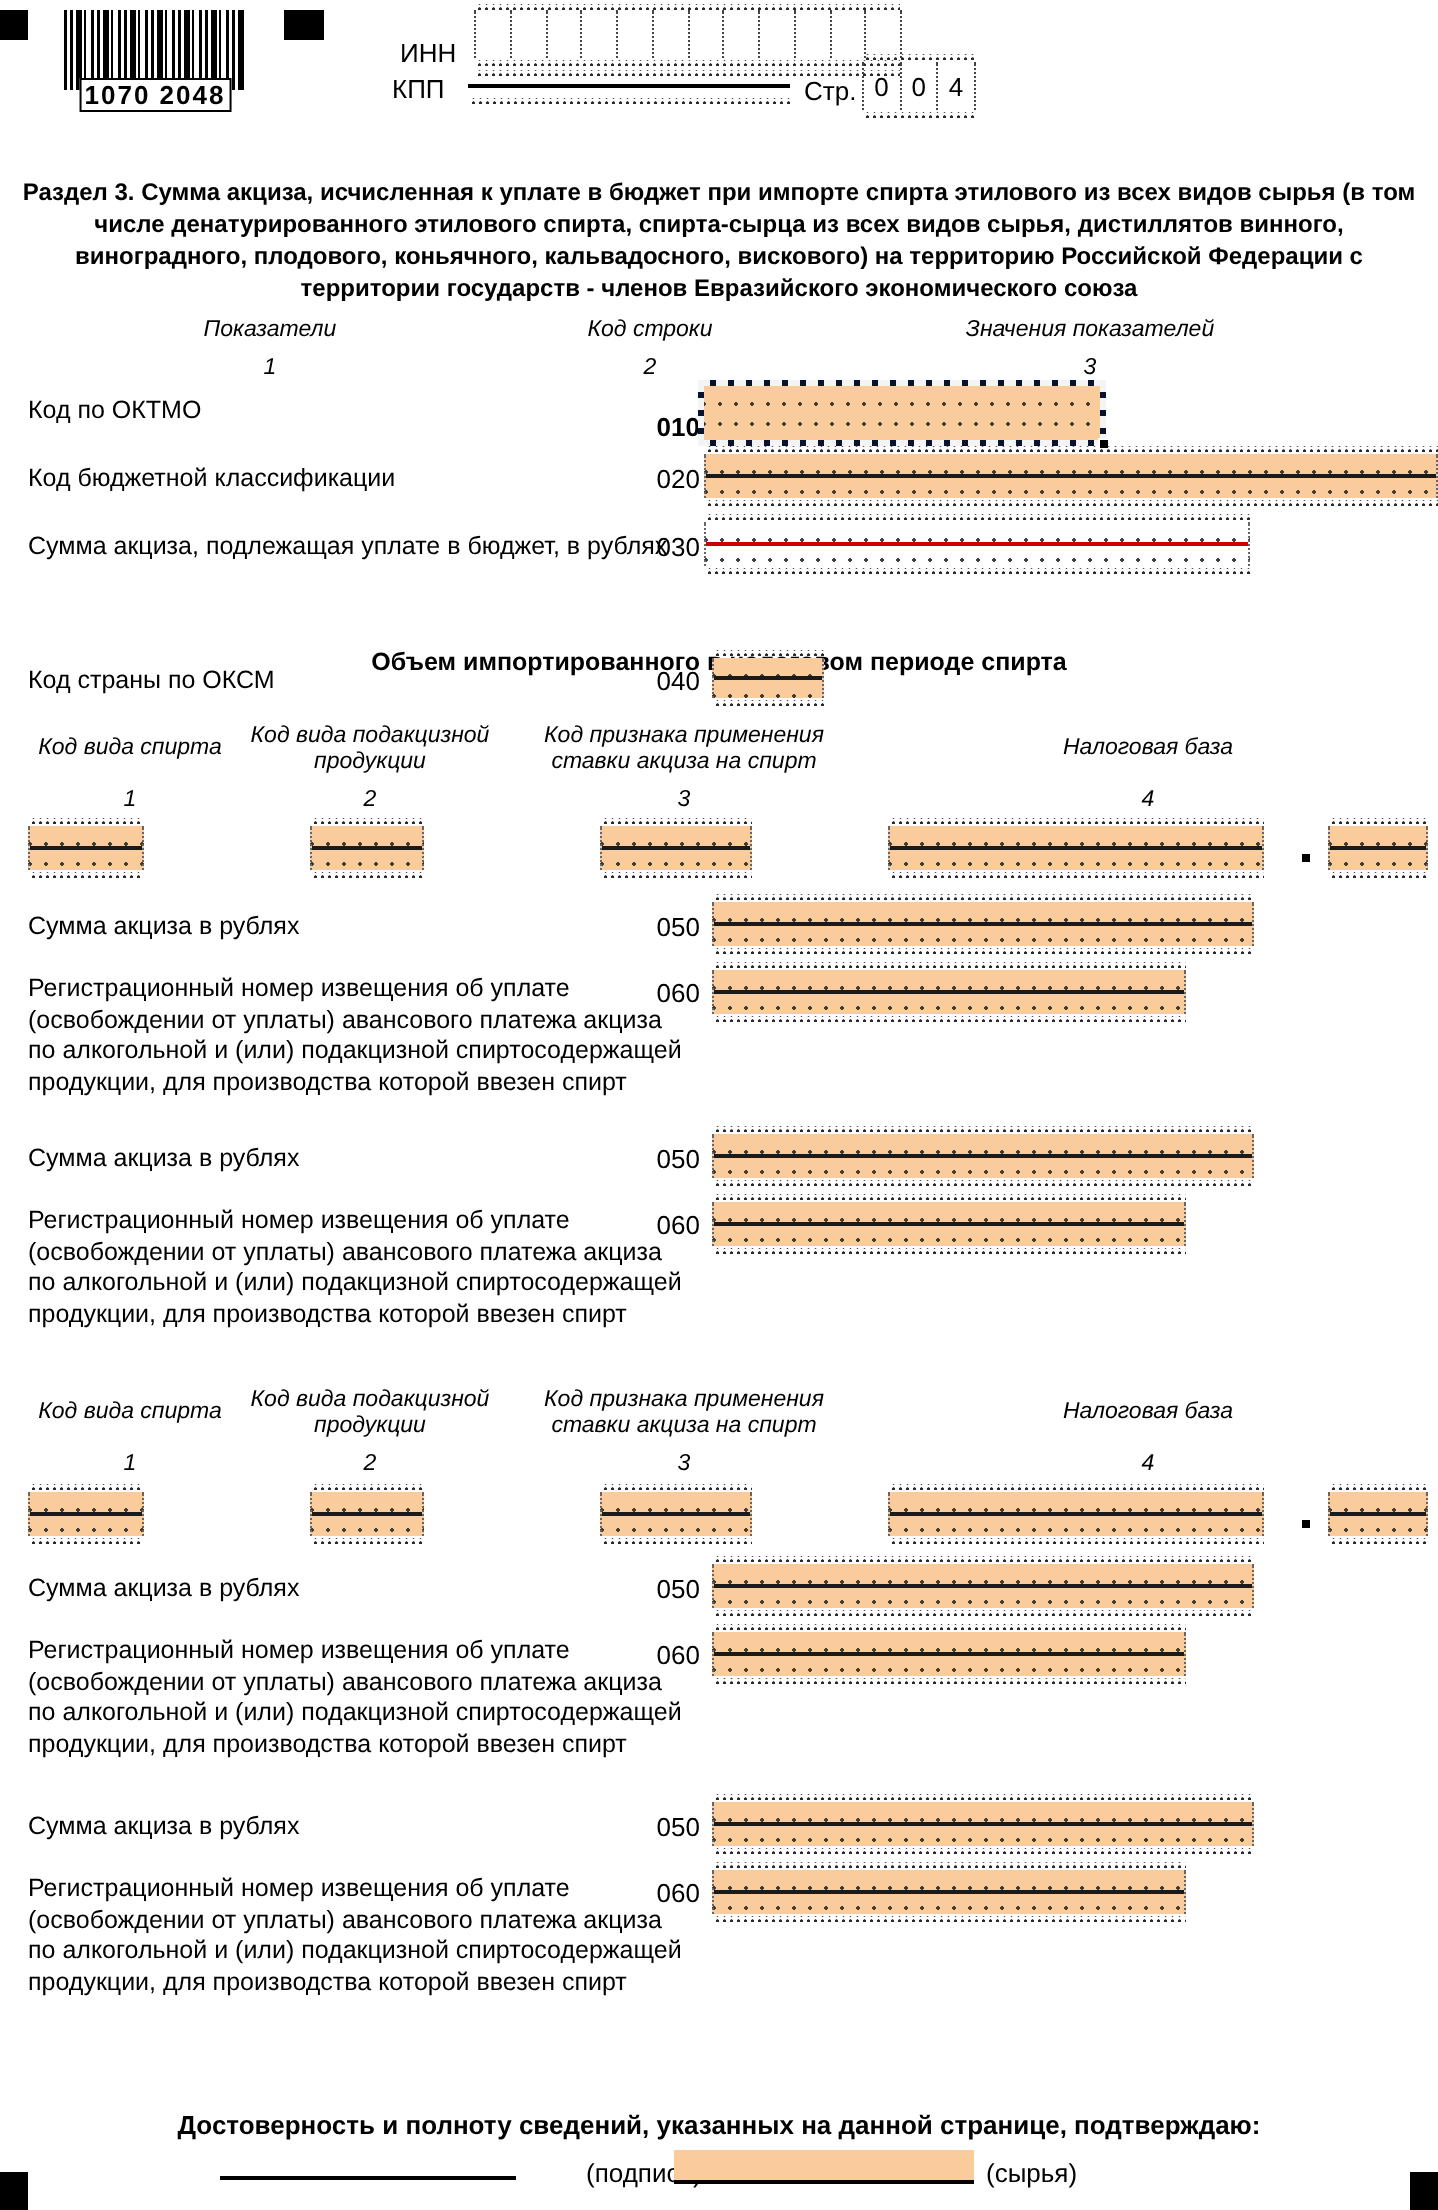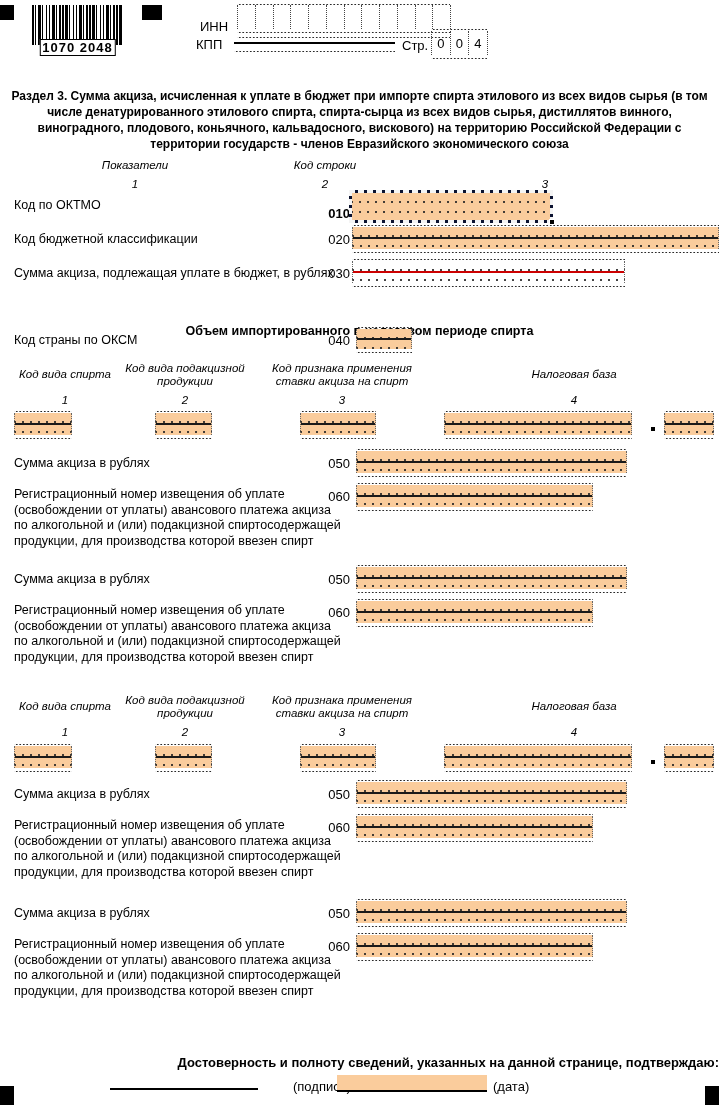--- a/index.html
+++ b/index.html
@@ -60,21 +60,21 @@
   
   .sel { position:absolute; background:#0B1230; border:3px dashed #f4f4f4; }
   .selin { position:absolute; inset:0; background-color:#FACC9C;
     background-image:radial-gradient(circle, rgba(35,35,35,.85) .8px, transparent 1px);
     background-size:8px 10px; background-position:4px 4px; }
   .handle { position:absolute; right:-5px; bottom:-5px; width:6px; height:6px; background:#000; border:1px solid #fff; }
 
   .decdot { position:absolute; width:4px; height:4px; background:#000; }
 
   
-  .foot-bold { position:absolute; left:0; width:719px; text-align:right; font-weight:bold; font-size:13px; }
+  .foot-bold { position:absolute; left:0; width:719px; text-align:center; font-weight:bold; font-size:13px; }
   .sigline { position:absolute; border-bottom:2px solid #000; }
   .siglbl { position:absolute; font-size:13px; }
   .datebox { position:absolute; background:#FACC9C; border-bottom:2px solid #000; }
 </style>
 </head>
 <body>
 
 <div class="page">
 
   <div class="sq" style="left:0;top:5px;width:14px;height:15px;"></div>
@@ -114,20 +114,21 @@
     <div class="cell wide">0</div>
     <div class="cell wide">0</div>
     <div class="cell wide">4</div>
   </div>
   <div class="dstrip" style="left:431px;top:56px;width:56px;"></div>
 
   <div class="title" style="top:88px;">Раздел 3. Сумма акциза, исчисленная к уплате в бюджет при импорте спирта этилового из всех видов сырья (в том числе денатурированного этилового спирта, спирта-сырца из всех видов сырья, дистиллятов винного, виноградного, плодового, коньячного, кальвадосного, вискового) на территорию Российской Федерации с территории государств - членов Евразийского экономического союза</div>
 
   <div class="ith" style="left:60px;top:158px;width:150px;height:16px;">Показатели</div>
   <div class="ith" style="left:280px;top:158px;width:90px;height:16px;">Код строки</div>
+  <div class="ith" style="left:430px;top:158px;width:230px;height:16px;">Значения показателей</div>
   <div class="inum" style="left:60px;top:178px;width:150px;">1</div>
   <div class="inum" style="left:280px;top:178px;width:90px;">2</div>
   <div class="inum" style="left:430px;top:178px;width:230px;">3</div>
 
   <div class="lbl" style="left:14px;top:198px;">Код по ОКТМО</div>
   <div class="code" style="left:300px;top:206px;font-weight:bold;">010</div>
   <div class="sel" style="left:349px;top:190px;width:204px;height:33px;">
     <div class="selin"></div>
     <div class="handle"></div>
   </div>
@@ -249,15 +250,15 @@
   <div class="lbl" style="left:14px;top:937px;width:333px;">Регистрационный номер извещения об уплате (освобождении от уплаты) авансового платежа акциза по алкогольной и (или) подакцизной спиртосодержащей продукции, для производства которой ввезен спирт</div>
   <div class="code" style="left:300px;top:939px;">060</div>
   <div class="fld" style="left:356px;top:935px;width:237px;">
       <div class="ln"></div>
     </div>
 
   <div class="foot-bold" style="top:1055px;">Достоверность и полноту сведений, указанных на данной странице, подтверждаю:</div>
   <div class="sigline" style="left:110px;top:1076px;width:148px;height:14px;"></div>
   <div class="siglbl" style="left:264px;top:1079px;margin-left:29px;">(подпись)</div>
   <div class="datebox" style="left:337px;top:1075px;width:150px;height:17px;"></div>
-  <div class="siglbl" style="left:493px;top:1079px;">(дата)</div>
+  <div class="siglbl" style="left:493px;top:1079px;">(сырья)</div>
 
 </div>
 
 </body></html>

